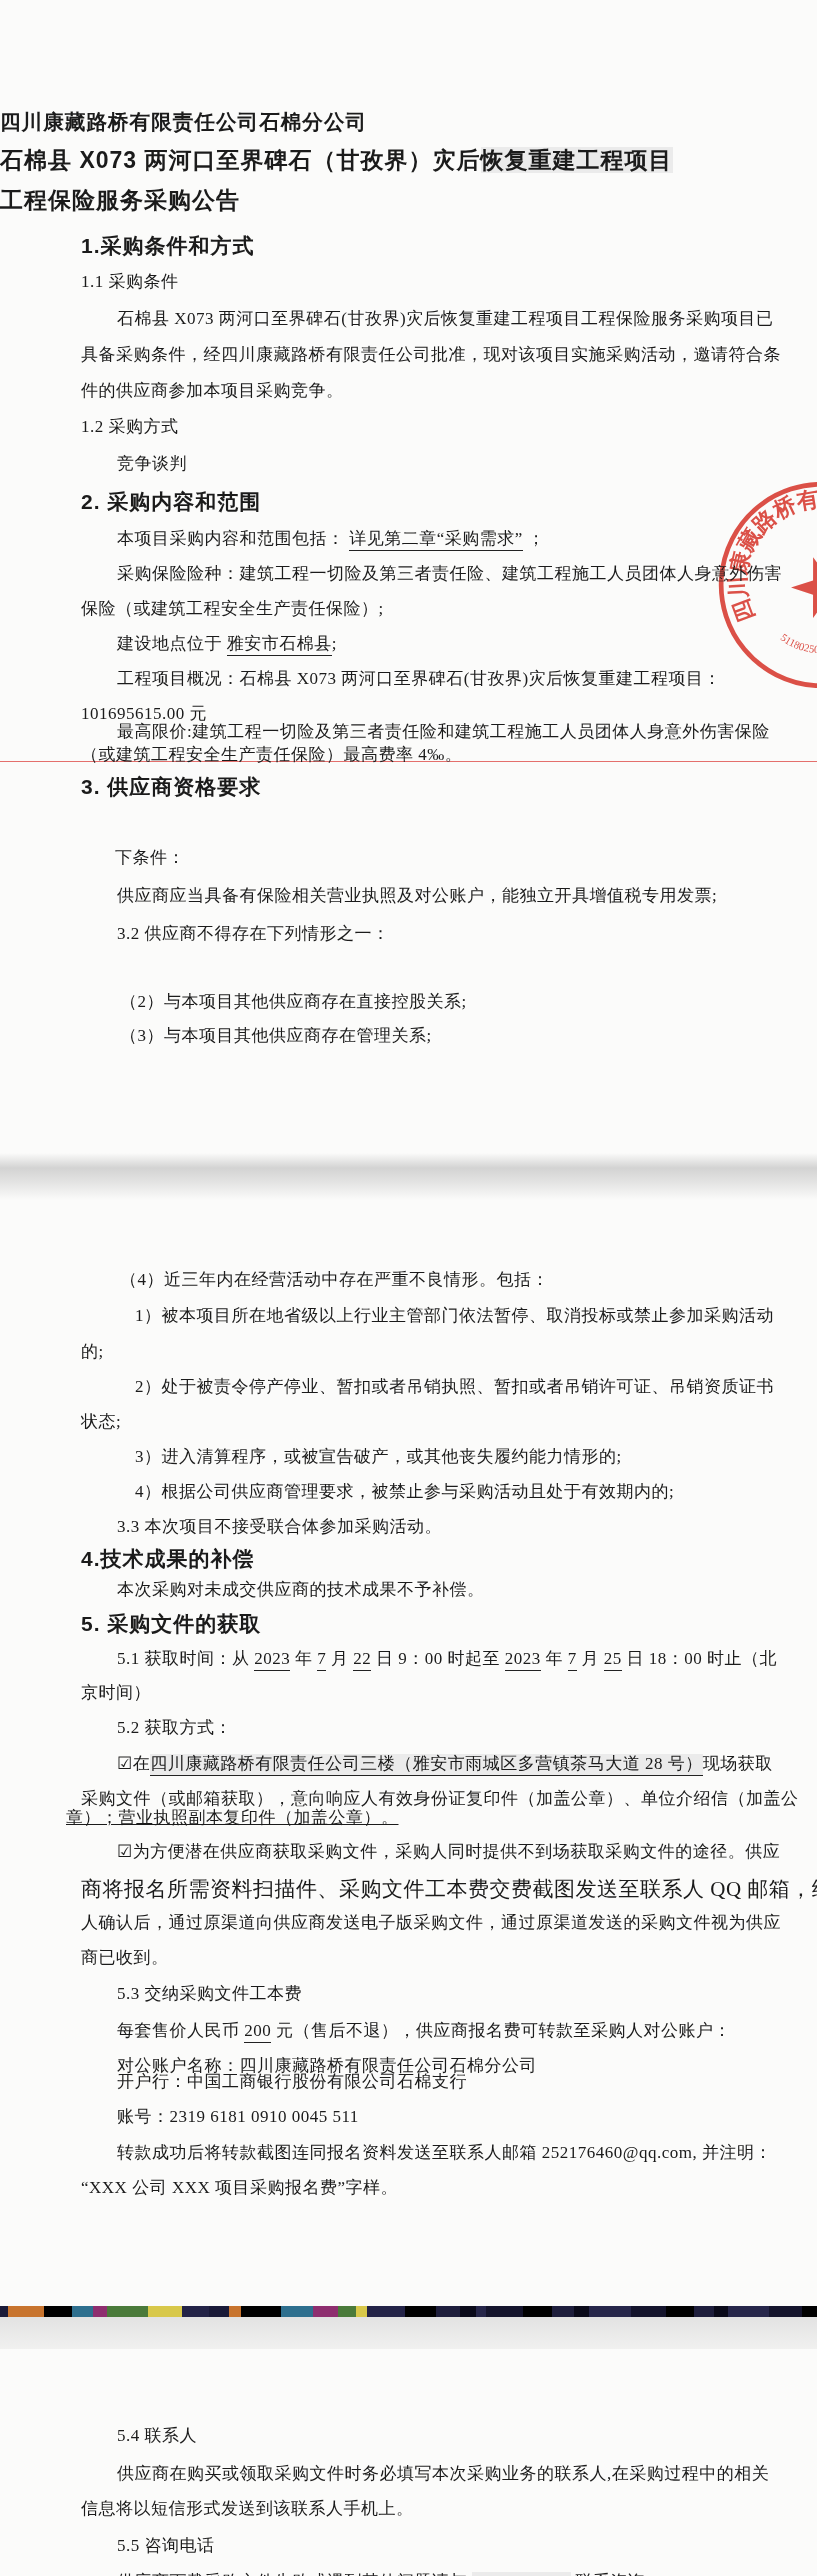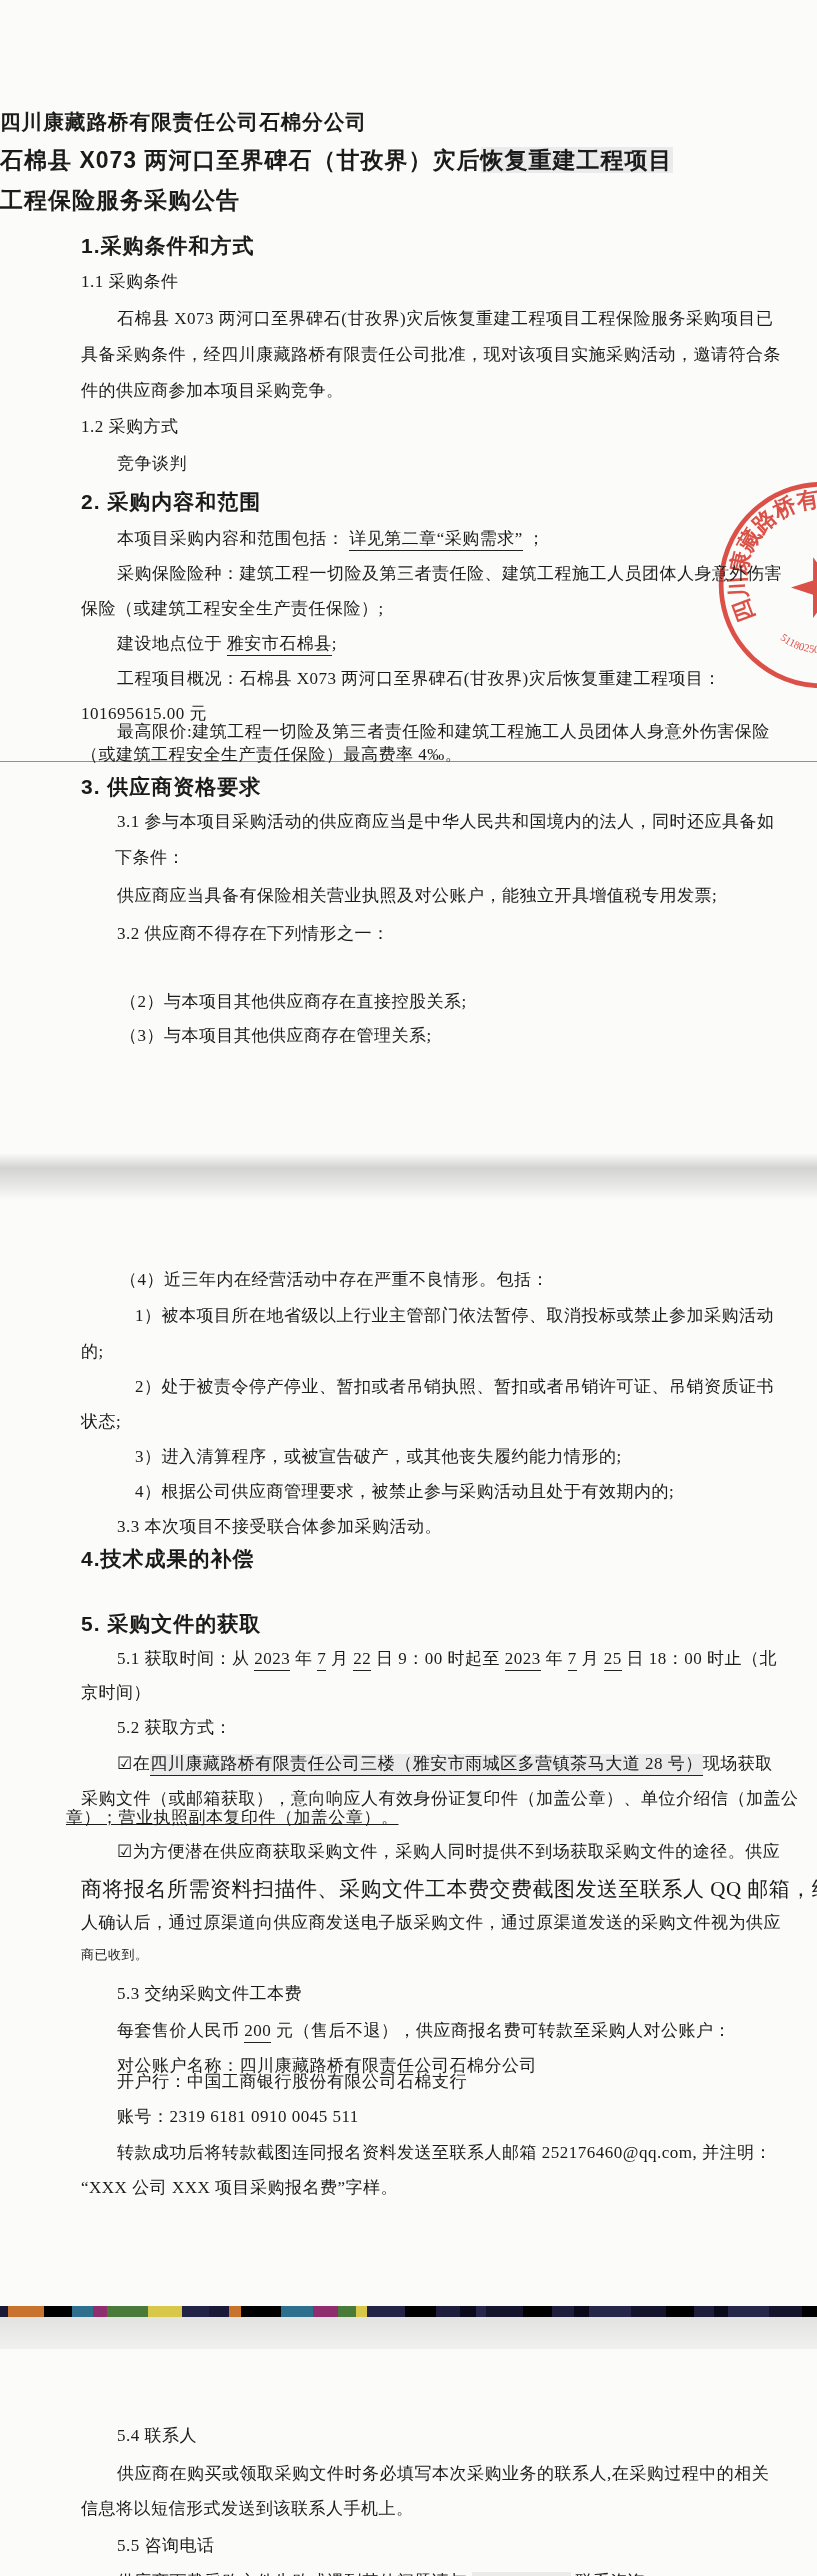--- a/index.html
+++ b/index.html
@@ -89,46 +89,46 @@
     <div class="line bold" style="top: 487px; left: 81px; font-size: 21px;"><span>2. 采购内容和范围</span></div>
     <div class="line" style="top: 527px; left: 117px; font-size: 17px;"><span>本项目采购内容和范围包括： </span><span class="u">详见第二章“采购需求”</span><span> ；</span></div>
     <div class="line" style="top: 562px; left: 117px; font-size: 17px;"><span>采购保险险种：建筑工程一切险及第三者责任险、建筑工程施工人员团体人身意外伤害</span></div>
     <div class="line" style="top: 597px; left: 81px; font-size: 17px;"><span>保险（或建筑工程安全生产责任保险）;</span></div>
     <div class="line" style="top: 632px; left: 117px; font-size: 17px;"><span>建设地点位于 </span><span class="u">雅安市石棉县</span><span>;</span></div>
     <div class="line" style="top: 667px; left: 117px; font-size: 17px;"><span>工程项目概况：石棉县 X073 两河口至界碑石(甘孜界)灾后恢复重建工程项目：</span></div>
     <div class="line" style="top: 702px; left: 81px; font-size: 17px;"><span>101695615.00 元</span></div>
     <div class="line" style="top: 720px; left: 117px; font-size: 17px;"><span>最高限价:建筑工程一切险及第三者责任险和建筑工程施工人员团体人身意外伤害保险</span></div>
     <div class="line" style="top: 743px; left: 81px; font-size: 17px;"><span>（或建筑工程安全生产责任保险）最高费率 4‰。</span></div>
     <div class="line bold" style="top: 772px; left: 81px; font-size: 21px;"><span>3.  供应商资格要求</span></div>
-    <div class="line" style="top: 810px; left: 117px; font-size: 17px;"><span>3.1 参与本项目采购活动的供应商应当是中华人民共和国境内的法人，同时还应具备如</span></div>
     <div class="line" style="top: 846px; left: 81px; font-size: 17px; margin-left: 34px;"><span>下条件：</span></div>
     <div class="line" style="top: 884px; left: 117px; font-size: 17px;"><span>供应商应当具备有保险相关营业执照及对公账户，能独立开具增值税专用发票;</span></div>
     <div class="line" style="top: 922px; left: 117px; font-size: 17px;"><span>3.2 供应商不得存在下列情形之一：</span></div>
     <div class="line" style="top: 990px; left: 120px; font-size: 17px;"><span>（2）与本项目其他供应商存在直接控股关系;</span></div>
     <div class="line" style="top: 1024px; left: 120px; font-size: 17px;"><span>（3）与本项目其他供应商存在管理关系;</span></div>
     <div class="line" style="top: 1268px; left: 120px; font-size: 17px;"><span>（4）近三年内在经营活动中存在严重不良情形。包括：</span></div>
     <div class="line" style="top: 1304px; left: 135px; font-size: 17px;"><span>1）被本项目所在地省级以上行业主管部门依法暂停、取消投标或禁止参加采购活动</span></div>
     <div class="line" style="top: 1340px; left: 81px; font-size: 17px;"><span>的;</span></div>
     <div class="line" style="top: 1375px; left: 135px; font-size: 17px;"><span>2）处于被责令停产停业、暂扣或者吊销执照、暂扣或者吊销许可证、吊销资质证书</span></div>
     <div class="line" style="top: 1410px; left: 81px; font-size: 17px;"><span>状态;</span></div>
     <div class="line" style="top: 1445px; left: 135px; font-size: 17px;"><span>3）进入清算程序，或被宣告破产，或其他丧失履约能力情形的;</span></div>
     <div class="line" style="top: 1480px; left: 135px; font-size: 17px;"><span>4）根据公司供应商管理要求，被禁止参与采购活动且处于有效期内的;</span></div>
     <div class="line" style="top: 1515px; left: 117px; font-size: 17px;"><span>3.3 本次项目不接受联合体参加采购活动。</span></div>
     <div class="line bold" style="top: 1544px; left: 81px; font-size: 21px;"><span>4.技术成果的补偿</span></div>
+    <div class="line" style="top: 1578px; left: 117px; font-size: 17px;"><span>本次采购对未成交供应商的技术成果不予补偿。</span></div>
     <div class="line bold" style="top: 1609px; left: 81px; font-size: 21px;"><span>5. 采购文件的获取</span></div>
     <div class="line" style="top: 1647px; left: 117px; font-size: 17px;"><span>5.1 获取时间：从 </span><span class="u">2023</span><span> 年 </span><span class="u">7</span><span> 月 </span><span class="u">22</span><span> 日 9：00 时起至 </span><span class="u">2023</span><span> 年 </span><span class="u">7</span><span> 月 </span><span class="u">25</span><span> 日 18：00 时止（北</span></div>
     <div class="line" style="top: 1681px; left: 81px; font-size: 17px;"><span>京时间）</span></div>
     <div class="line" style="top: 1716px; left: 117px; font-size: 17px;"><span>5.2 获取方式：</span></div>
     <div class="line" style="top: 1752px; left: 117px; font-size: 17px;"><span>☑在</span><span class="u hl">四川康藏路桥有限责任公司三楼（雅安市雨城区多营镇茶马大道 28 号）</span><span>现场获取</span></div>
     <div class="line" style="top: 1787px; left: 81px; font-size: 17px;"><span>采购文件（或邮箱获取），意向响应人有效身份证复印件（加盖公章）、单位介绍信（加盖公</span></div>
     <div class="line" style="top: 1806px; left: 66px; font-size: 17px; text-decoration: underline;"><span>章）；营业执照副本复印件（加盖公章）。</span></div>
     <div class="line" style="top: 1840px; left: 117px; font-size: 17px;"><span>☑为方便潜在供应商获取采购文件，采购人同时提供不到场获取采购文件的途径。供应</span></div>
     <div class="line" style="top: 1875px; left: 81px; font-size: 21px;"><span>商将报名所需资料扫描件、采购文件工本费交费截图发送至联系人 QQ 邮箱，经采购联系</span></div>
     <div class="line" style="top: 1911px; left: 81px; font-size: 17px;"><span>人确认后，通过原渠道向供应商发送电子版采购文件，通过原渠道发送的采购文件视为供应</span></div>
-    <div class="line" style="top: 1946px; left: 81px; font-size: 13px;"><span>商已收到。</span></div>
+    <div class="line" style="top: 1946px; left: 81px; font-size: 17px;"><span>商已收到。</span></div>
     <div class="line" style="top: 1982px; left: 117px; font-size: 17px;"><span>5.3 交纳采购文件工本费</span></div>
     <div class="line" style="top: 2019px; left: 117px; font-size: 17px;"><span>每套售价人民币 </span><span class="u">200</span><span> 元（售后不退），供应商报名费可转款至采购人对公账户：</span></div>
     <div class="line" style="top: 2054px; left: 117px; font-size: 17px;"><span>对公账户名称：四川康藏路桥有限责任公司石棉分公司</span></div>
     <div class="line" style="top: 2070px; left: 117px; font-size: 17px;"><span>开户行：中国工商银行股份有限公司石棉支行</span></div>
     <div class="line" style="top: 2105px; left: 117px; font-size: 17px;"><span>账号：2319 6181 0910 0045 511</span></div>
     <div class="line" style="top: 2141px; left: 117px; font-size: 17px;"><span>转款成功后将转款截图连同报名资料发送至联系人邮箱 252176460@qq.com, 并注明：</span></div>
     <div class="line" style="top: 2176px; left: 81px; font-size: 17px;"><span>“XXX 公司 XXX 项目采购报名费”字样。</span></div>
     <div class="line" style="top: 2424px; left: 117px; font-size: 17px;"><span>5.4 联系人</span></div>
     <div class="line" style="top: 2462px; left: 117px; font-size: 17px;"><span>供应商在购买或领取采购文件时务必填写本次采购业务的联系人,在采购过程中的相关</span></div>
     <div class="line" style="top: 2497px; left: 81px; font-size: 17px;"><span>信息将以短信形式发送到该联系人手机上。</span></div>

